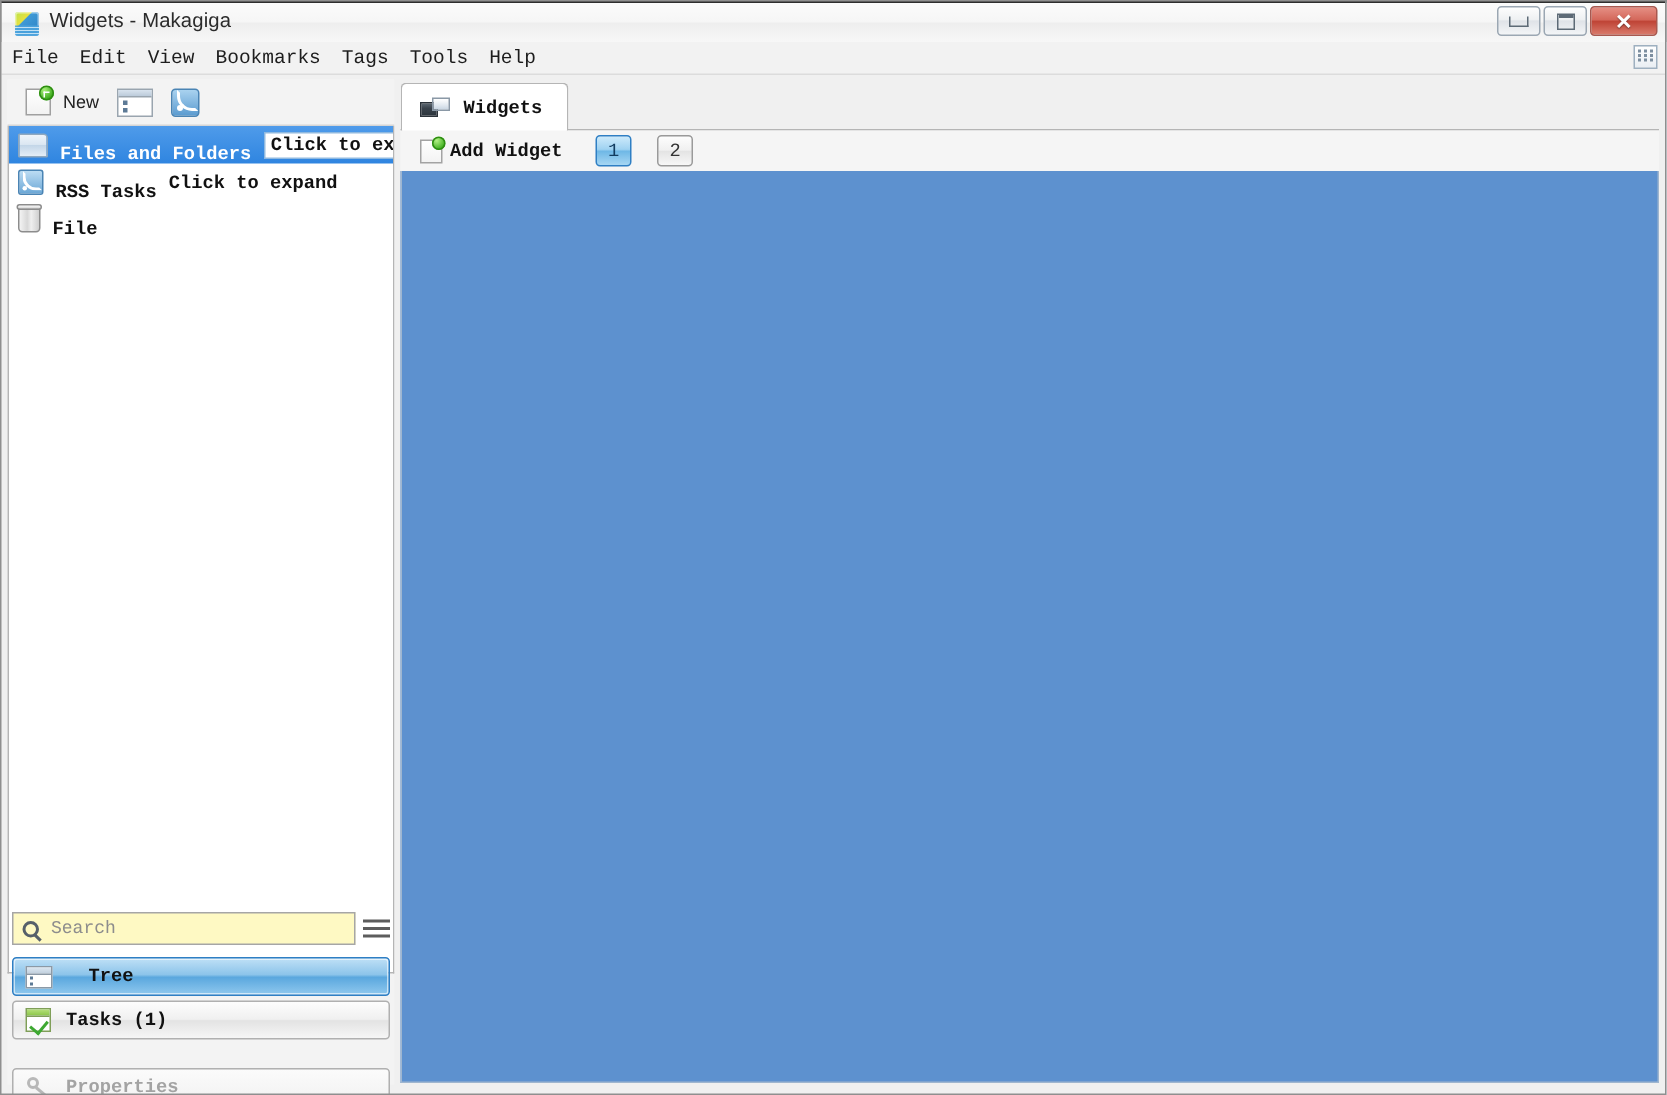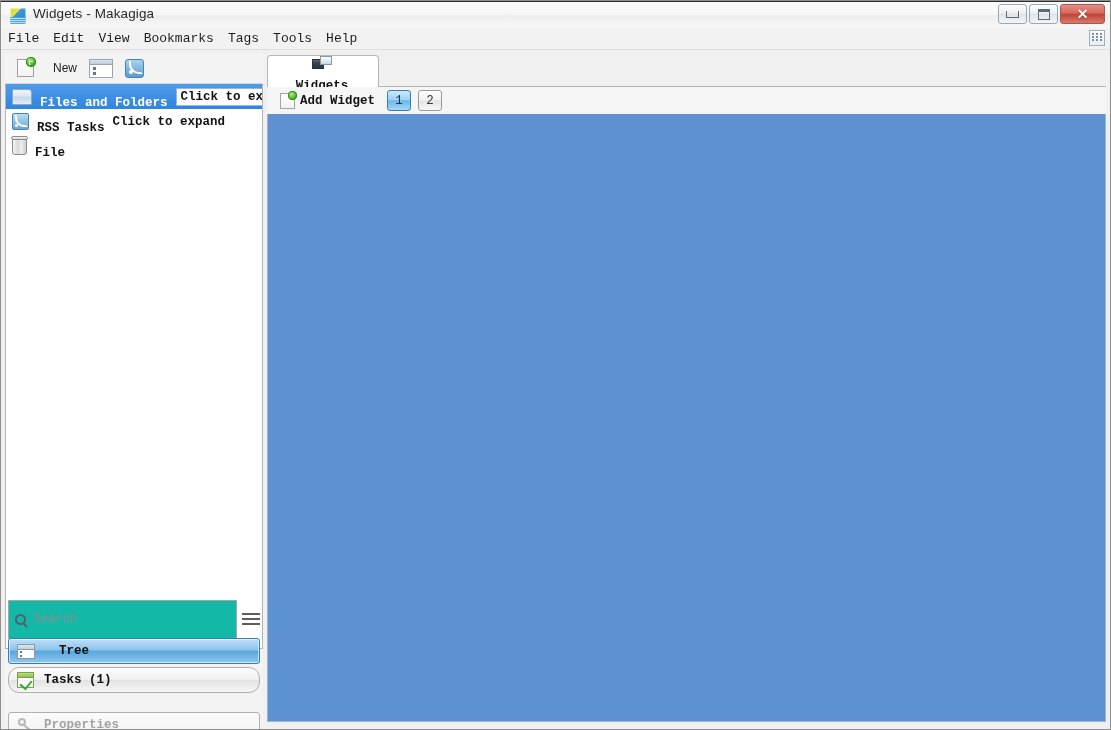--- a/index.html
+++ b/index.html
@@ -111,21 +111,21 @@
   #sidebar-toolbar {
     position: absolute; left: 0; top: 0;
     width: 258px; height: 31px;
     background: #f3f3f3;
     border-bottom: 1px solid #d6d6d6;
     box-sizing: border-box;
     display: flex; align-items: center; gap: 4px;
     padding-left: 8px;
   }
   .tb-btn {
-    display: flex; align-items: center; gap: 19px;
+    display: flex; align-items: center; gap: 8px;
     padding: 2px 3px; border: 1px solid transparent; border-radius: 3px;
     cursor: default; font-size: 12px; color: #222;
   }
 
   .ic-newdoc {
     position: relative; width: 17px; height: 18px;
     background: linear-gradient(to bottom,#ffffff,#f2f2f2);
     border: 1px solid #a0a0a0;
     box-sizing: border-box;
   }
@@ -243,22 +243,22 @@
     position: absolute; left: 0; top: 553px;
     width: 258px; height: 117px;
   }
   #search-row {
     position: absolute; left: 3px; top: 0px;
     width: 252px; height: 26px;
     display: flex; align-items: center; gap: 5px;
   }
   #search-box {
     position: relative;
-    flex: 1 1 auto; height: 39px;
-    background: #14b8a6;
+    flex: 1 1 auto; height: 22px;
+    background: #fef9c3;
     border: 1px solid #a6a6a6;
     box-sizing: border-box;
     display: flex; align-items: center;
     padding-left: 6px;
   }
   .ic-search {
     position: relative; width: 11px; height: 11px; flex:0 0 auto;
     border: 2px solid #56606a; border-radius: 50%;
     box-sizing: border-box;
   }
@@ -292,21 +292,21 @@
     background: linear-gradient(to bottom,#fdfdfd 0%,#f0f0f0 48%,#e3e3e3 52%,#f6f6f6 100%);
     cursor: default;
   }
   .panel-btn.active {
     border-color: #2f7fc4;
     background: linear-gradient(to bottom,#bfe0f6 0%,#8cc4ea 45%,#5aa7de 52%,#8fc8ee 100%);
     box-shadow: inset 0 0 0 1px rgba(255,255,255,.6);
   }
   .panel-btn.disabled { color: #a3a3a3; background: linear-gradient(to bottom,#fbfbfb,#f1f1f1); }
   #btn-tree { top: 32px; gap: 24px; }
-  #btn-tasks { top: 61px; border-radius: 11px; }
+  #btn-tasks { top: 61px; }
   #btn-properties { top: 106px; }
 
   .ic-treebtn {
     position: relative; width: 18px; height: 15px; flex:0 0 auto;
     background:#ffffff; border:1px solid #8b99a6; box-sizing:border-box;
   }
   .ic-treebtn::before{
     content:""; position:absolute; left:0;top:0;width:100%;height:4px;
     background:linear-gradient(to bottom,#dce7f1,#c0cfdd); border-bottom:1px solid #8b99a6;
   }
@@ -365,21 +365,20 @@
     background: #ffffff;
     border: 1px solid #b5b5b5;
     border-bottom: 1px solid #ffffff;
     border-radius: 4px 4px 0 0;
     box-sizing: border-box;
     display: flex; align-items: center; gap: 9px;
     padding: 0 14px 0 12px;
     font-family: "Liberation Mono", monospace;
     font-size: 12.5px; font-weight: 700; color: #111;
     cursor: default;
-    flex-direction: column;
   }
   .ic-widgets {
     position: relative; width: 20px; height: 14px; flex:0 0 auto;
   }
   .ic-widgets::before{
     content:""; position:absolute; left:0; top:3px; width:12px; height:10px;
     background: linear-gradient(to bottom,#5b6670 0%,#39424b 40%,#2b343c 100%);
     border: 1px solid #2a3138; box-sizing:border-box;
   }
   .ic-widgets::after{
@@ -387,21 +386,21 @@
     background: linear-gradient(to bottom,#ffffff 0%,#e3eaf1 55%,#c8d5e2 100%);
     border: 1px solid #8a98a6; box-sizing:border-box;
   }
 
   #widget-toolbar {
     position: absolute; left: 0; top: 34px;
     width: 839px; height: 27px;
     background: #f5f5f5;
     box-sizing: border-box;
     display: flex; align-items: center;
-    padding-left: 8px; gap: 7px; text-align: center;
+    padding-left: 8px; gap: 17px; text-align: center;
   }
   #btn-add-widget {
     display:flex; align-items:center; gap: 5px;
     padding: 2px 4px; border:1px solid transparent; border-radius:3px;
     font-family:"Liberation Mono", monospace; font-size:12.5px; font-weight:700; color:#111;
     cursor: default; white-space: nowrap;
   }
   .ic-addwidget {
     position: relative; width: 15px; height: 16px; flex:0 0 auto;
     background: linear-gradient(to bottom,#ffffff,#f3f3f3);

